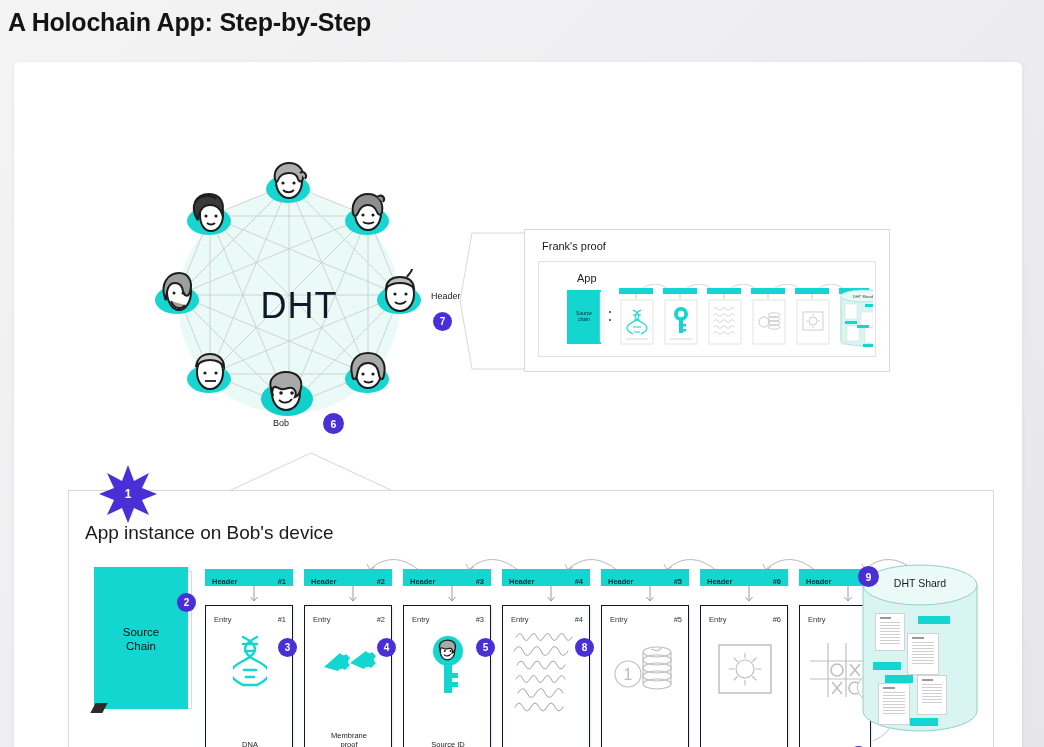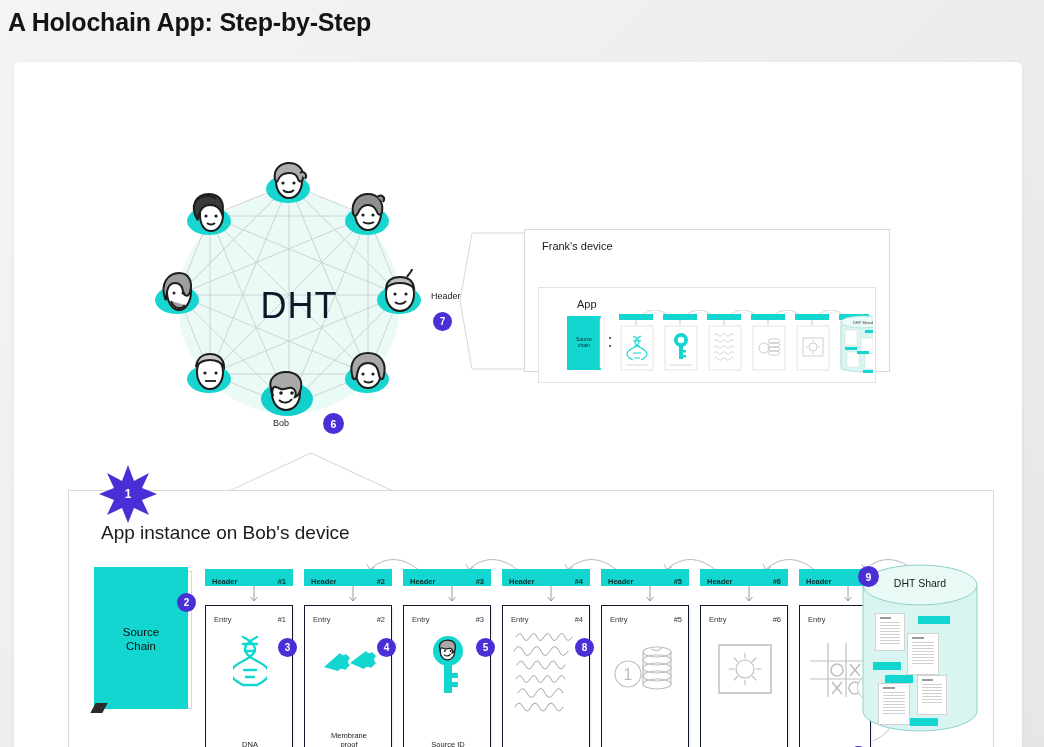--- a/index.html
+++ b/index.html
@@ -61,40 +61,40 @@
     position:absolute; left:14px; top:0; width:366px; height:143px;
     border:1px solid #d8d8d8; background:#fff;
   }
   #frank-pointer { position:absolute; left:-52px; top:0; }
   #frank-title {
     position:absolute; left:32px; top:11px;
     font-size:11px; color:#1a1a1a;
   }
   #frank-inner {
     position:absolute; left:28px; top:32px; width:338px; height:96px;
-    border:1px solid #e2e2e2; background:#fff;margin-top:26px;
+    border:1px solid #e2e2e2; background:#fff;
   }
   #frank-app-label {
     position:absolute; left:38px; top:10px; font-size:11px; color:#222;
   }
   #frank-chain { position:absolute; left:28px; top:22px; }
   
   #app-instance {
     position:absolute; left:54px; top:428px; width:926px; height:265px;
     border:1px solid #dadada; background:#fff;
   }
   #bob-pointer { position:absolute; left:160px; top:-40px; }
   #star-badge { position:absolute; left:30px; top:-26px; width:58px; height:58px; }
   #star-badge .num {
     position:absolute; left:0; top:0; width:58px; height:58px;
     display:flex; align-items:center; justify-content:center;
     color:#fff; font-size:12px; font-weight:700;
   }
   #app-instance-title {
-    position:absolute; left:32px; top:31px;
+    position:absolute; left:16px; top:31px;
     font-size:19px; font-weight:400; color:#1a1a1a;
   }
   
   #source-chain { position:absolute; left:25px; top:76px; width:102px; height:148px; }
   #source-chain .cover {
     position:absolute; left:0; top:0; width:94px; height:142px;
     background:#12d6cf;
   }
   #source-chain .pages {
     position:absolute; left:90px; top:4px; width:8px; height:138px;
@@ -288,21 +288,21 @@
         <path d="M24 34c2 2 6 2 8 0" stroke="#1d1d1d" stroke-width="1.8" fill="none"></path>
       </svg>
     </div>
   </div>
 
   <div id="frank-device">
     <svg id="frank-pointer" width="70" height="143">
       <path d="M66 4 L14 4 L2 72 L14 140 L66 140" fill="#fff" stroke="#d8d8d8" stroke-width="1"></path>
     </svg>
     <div id="frank-frame"></div>
-    <div id="frank-title">Frank's device</div>
+    <div id="frank-title">Frank's proof</div>
     <div id="frank-inner">
       <div id="frank-app-label">App</div>
 
       <svg id="frank-chain" width="306" height="70" viewBox="0 0 306 70">
 
         <rect x="0" y="6" width="34" height="54" fill="#12d6cf"></rect>
         <rect x="33" y="8" width="4" height="50" fill="#fff" stroke="#d9d9d9" stroke-width="0.5"></rect>
         <text x="17" y="31" font-size="5" fill="#0a2c2b" text-anchor="middle" font-family="Liberation Sans, sans-serif">Source</text>
         <text x="17" y="37" font-size="5" fill="#0a2c2b" text-anchor="middle" font-family="Liberation Sans, sans-serif">chain</text>
         <circle cx="43" cy="28" r="1" fill="#333"></circle>

